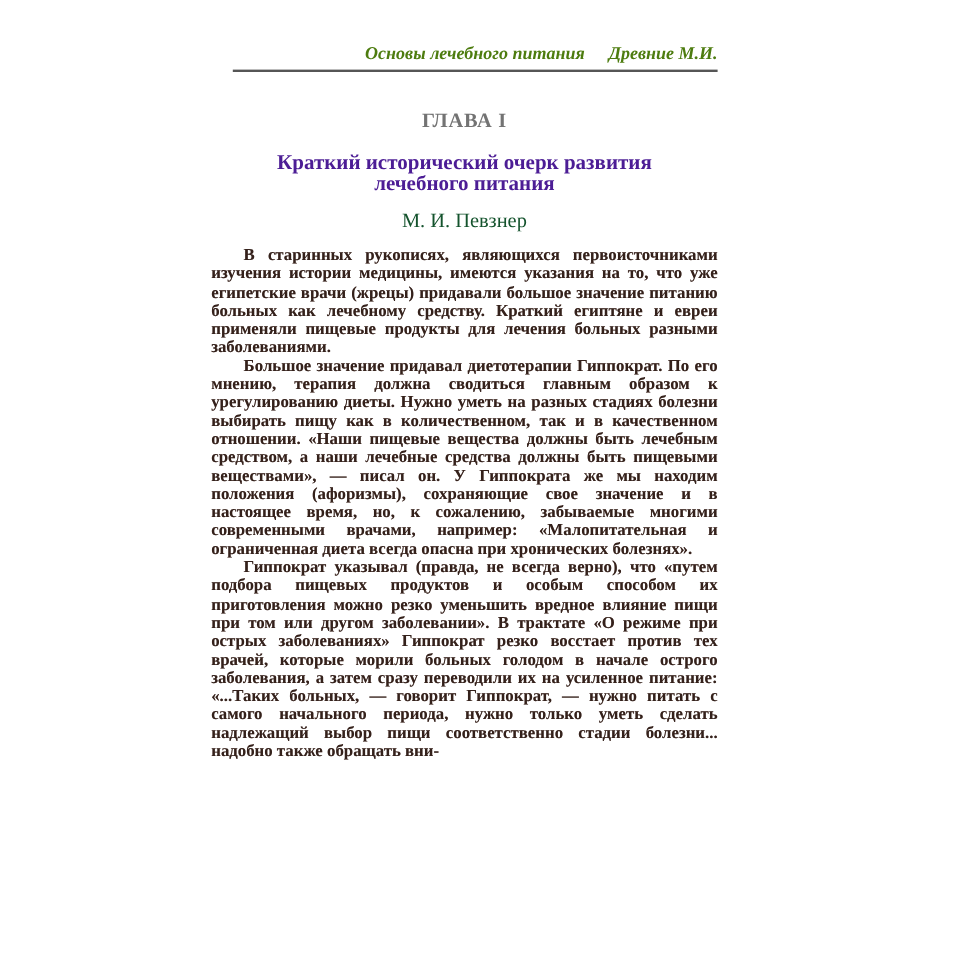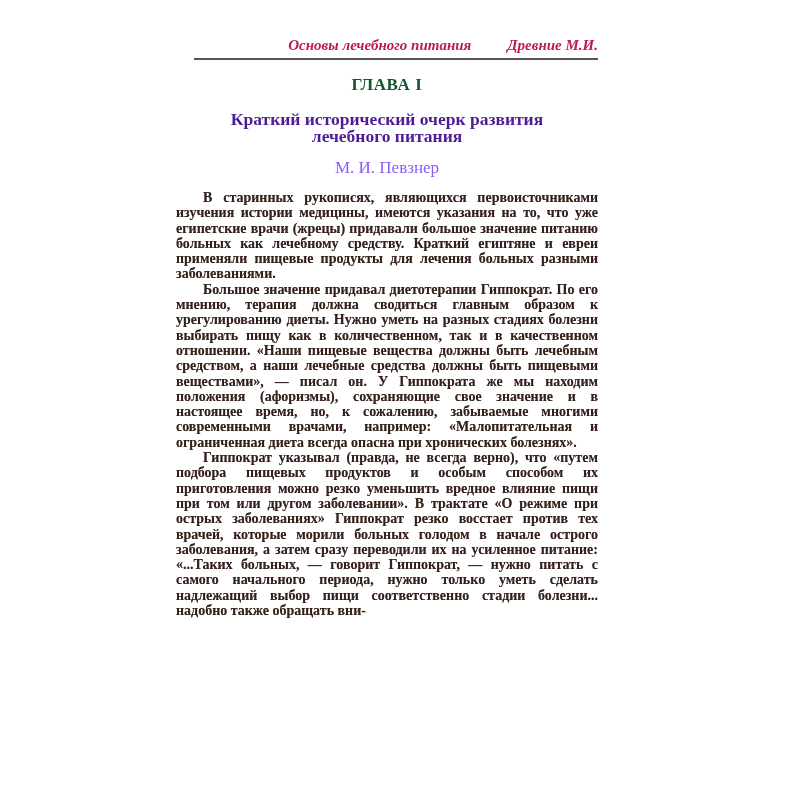--- a/index.html
+++ b/index.html
@@ -11,65 +11,65 @@
   .page {
     width: 422px;
     margin-left: 176px;
     padding-top: 37px;
   }
   
   .running-header {
     display: flex;
     justify-content: flex-end;
     align-items: center;
-    gap: 36px;
+    gap: 20px;
     font-size: 15px;
     font-style: italic;
     font-weight: bold;
-    color: #be185d;
+    color: #4d7c0f;
   }
   .header-rule {
     height: 2px;
     background: #565656;
     margin: 4px 0 0 18px;
   }
   
   .section-title {
     margin-top: 24px;
     text-align: center;
     font-size: 42px;
     font-weight: bold;
     letter-spacing: 1px;
     color: #241310;
     text-shadow: 0 0 0.6px rgba(40,20,12,.55);
   }
   .chapter-heading {
-    margin-top: 15px;
+    margin-top: 31px;
     text-align: center;
     font-size: 17px;
     font-weight: bold;
     letter-spacing: .6px;
-    color: #14532d;
+    color: #737373;
   }
   .chapter-title {
     margin-top: 16px;
     max-width: 340px;
     margin-left: auto;
     margin-right: auto;
     text-align: center;
     font-size: 17.5px;
     line-height: 17px;
     font-weight: bold;
     color: #4c1d95;
   }
   .chapter-author {
     margin-top: 13px;
     text-align: center;
     font-size: 17px;
-    color: #8b5cf6;
+    color: #14532d;
   }
   
   .body-text {
     margin-top: 12px;
   }
   .para {
     font-size: 14px;
     line-height: 15.3px;
     font-weight: 600;
     text-align: justify;

